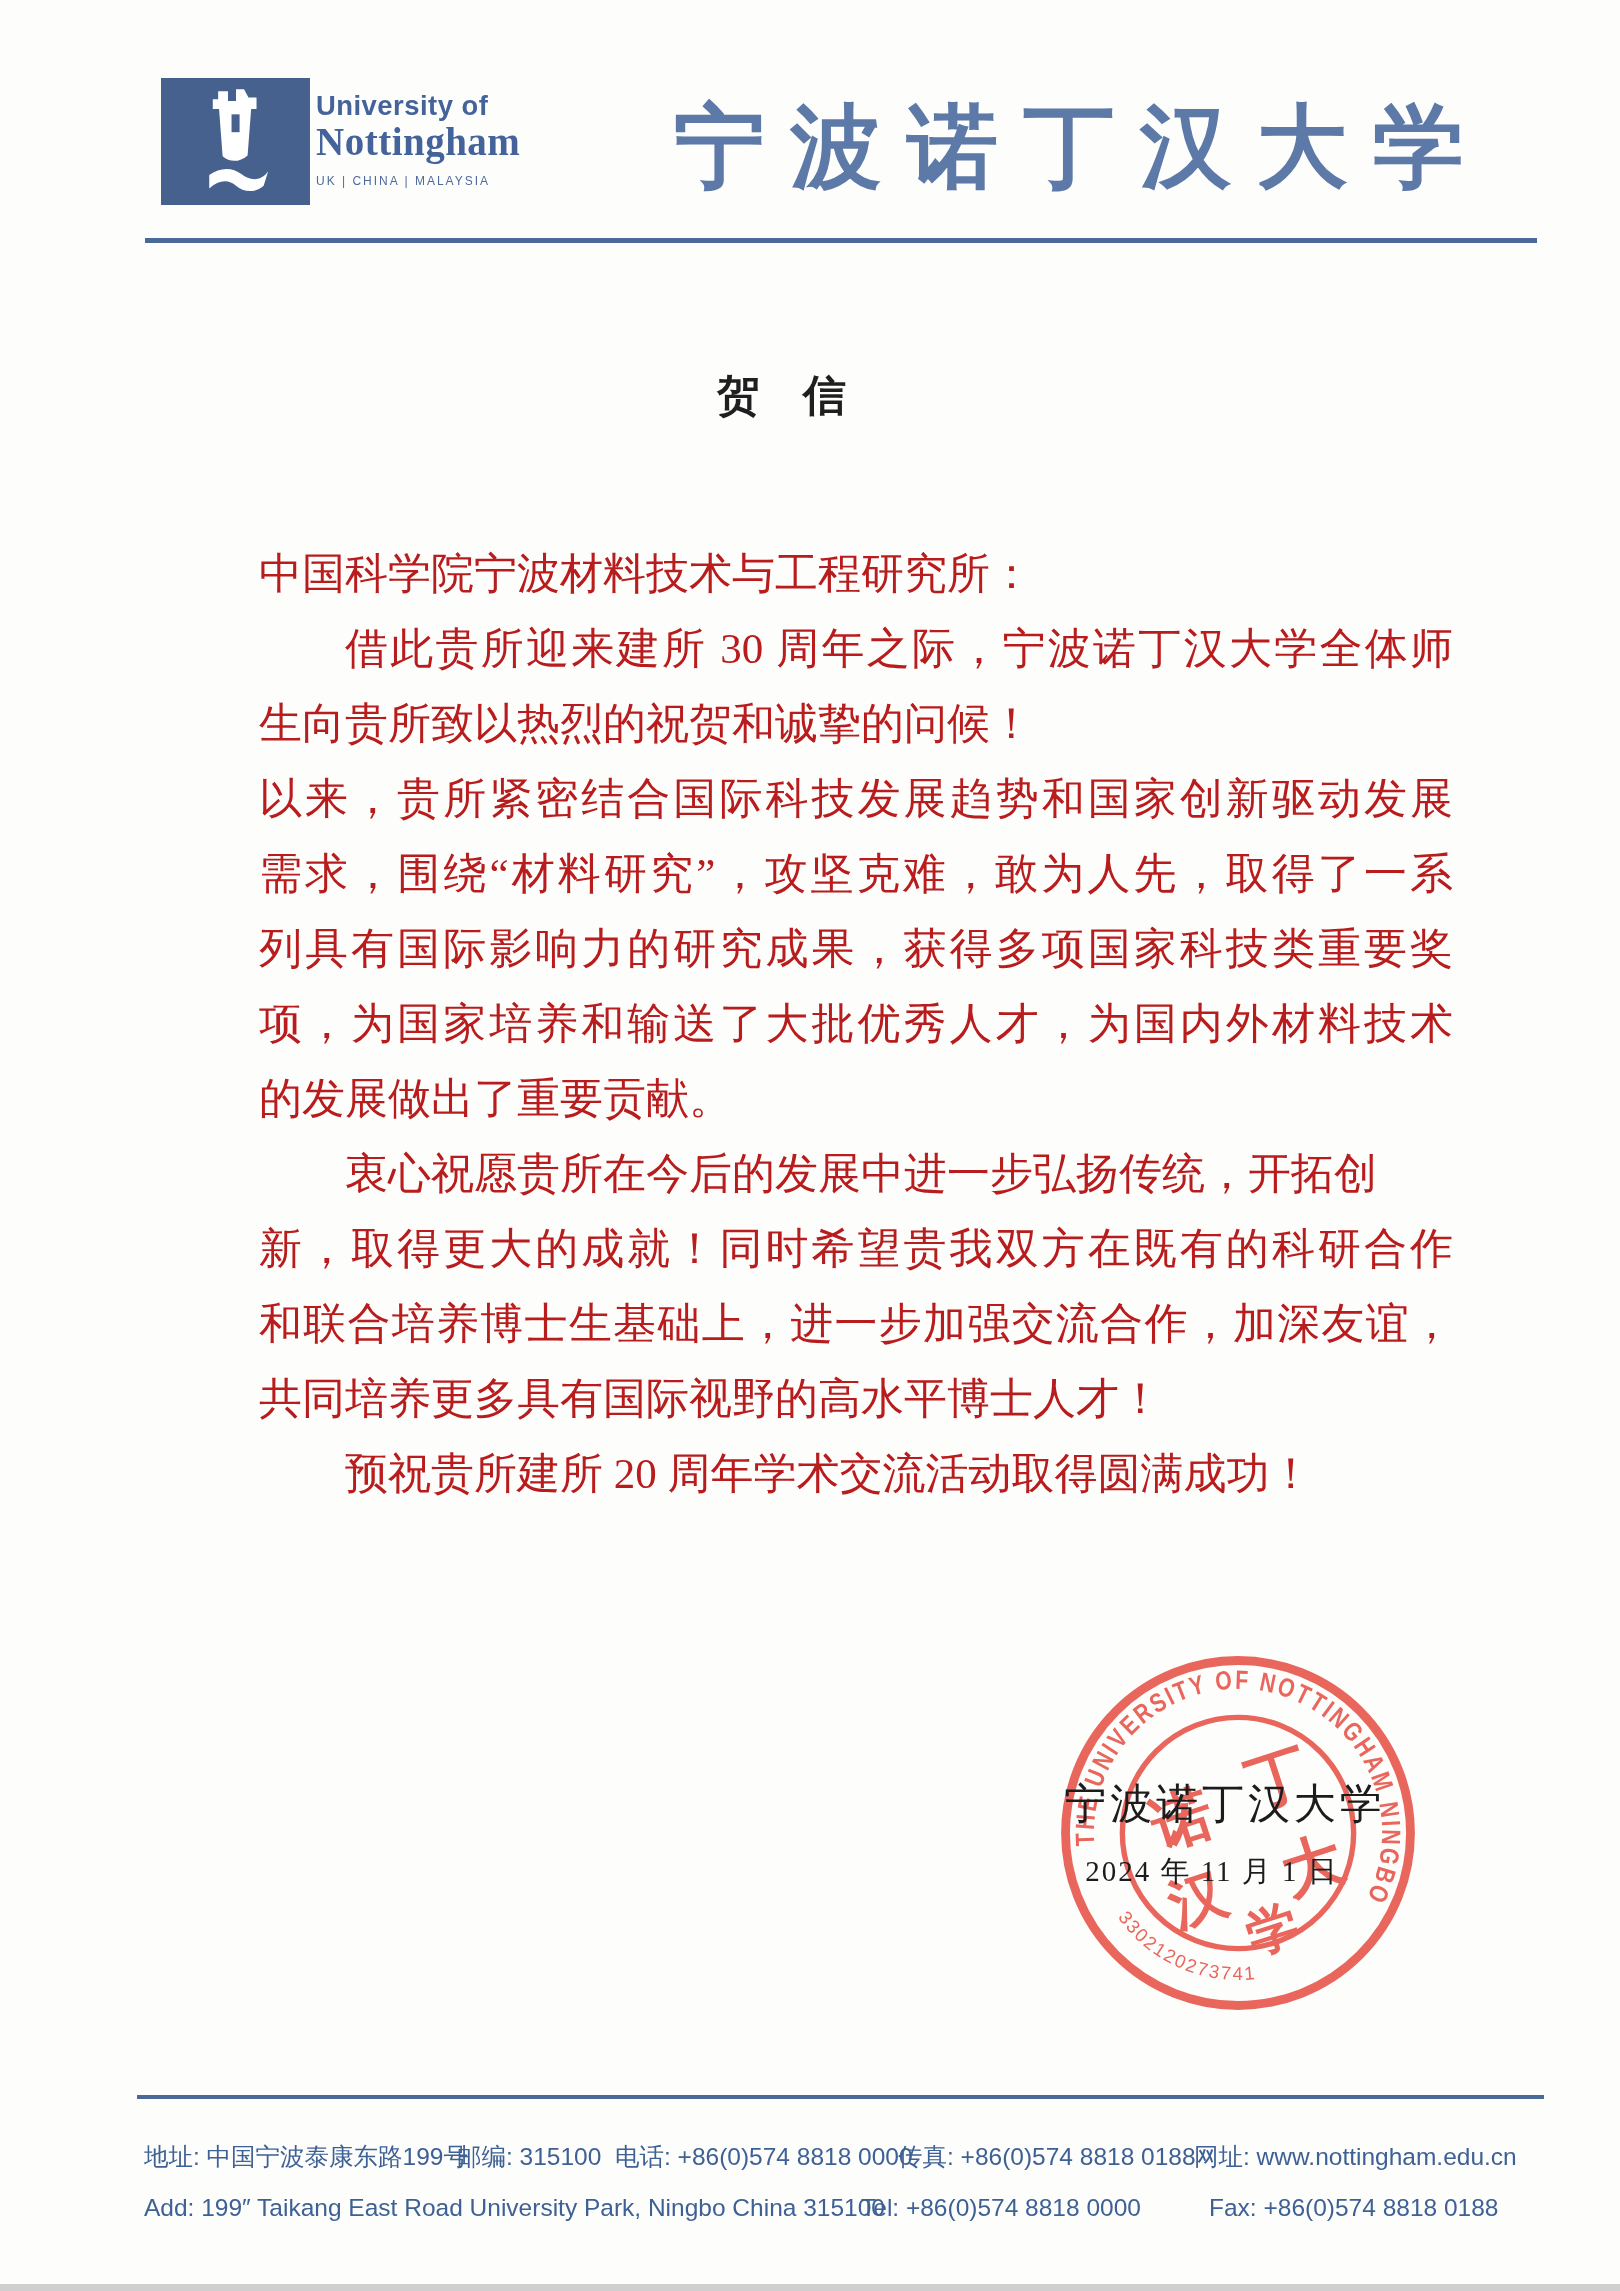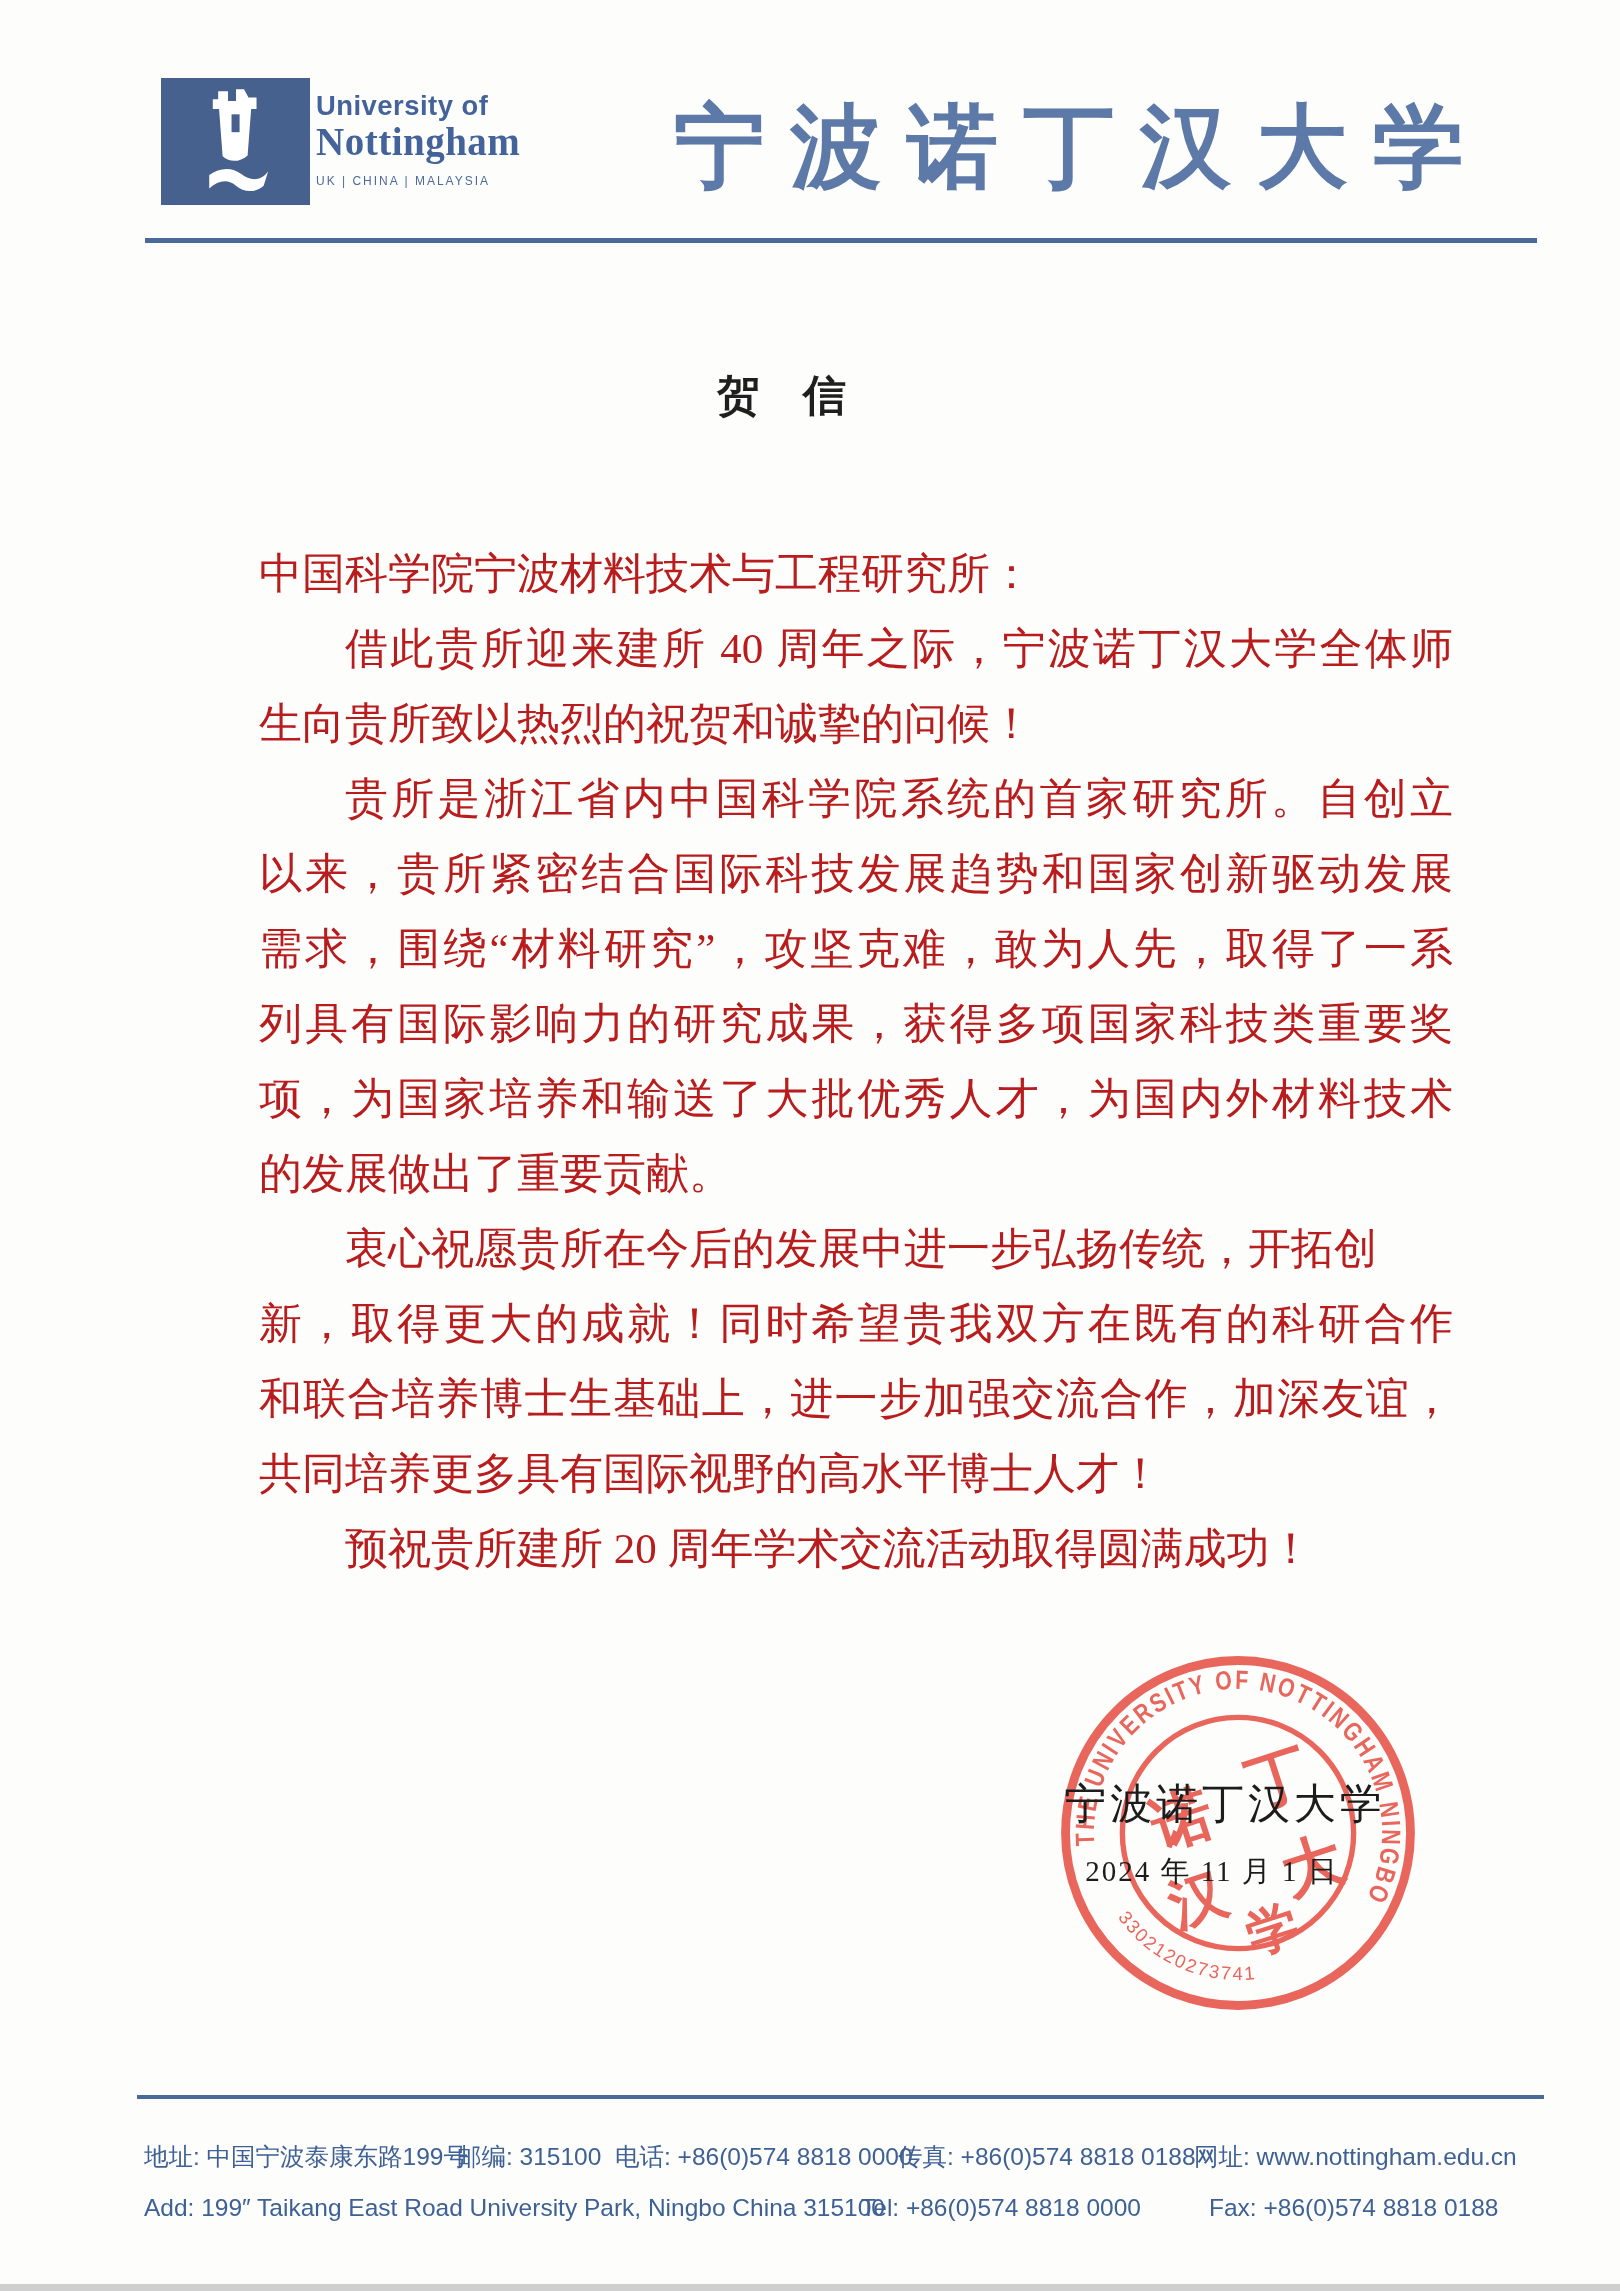--- a/index.html
+++ b/index.html
@@ -91,23 +91,22 @@
     <div class="uon-l2">Nottingham</div>
     <div class="uon-l3">UK | CHINA | MALAYSIA</div>
   </div>
   <div class="cn-title">宁波诺丁汉大学</div>
   <div class="head-rule"></div>
 
   <div class="letter-title">贺　信</div>
 
   <div class="body-block">
     <div class="line">中国科学院宁波材料技术与工程研究所：</div>
-    <div class="line indent j">借此贵所迎来建所 40 周年之际，宁波诺丁汉大学全体师</div>
+    <div class="line indent j">借此贵所迎来建所 30 周年之际，宁波诺丁汉大学全体师</div>
     <div class="line">生向贵所致以热烈的祝贺和诚挚的问候！</div>
-    <div class="line indent j">贵所是浙江省内中国科学院系统的首家研究所。自创立</div>
     <div class="line j">以来，贵所紧密结合国际科技发展趋势和国家创新驱动发展</div>
     <div class="line j">需求，围绕“材料研究”，攻坚克难，敢为人先，取得了一系</div>
     <div class="line j">列具有国际影响力的研究成果，获得多项国家科技类重要奖</div>
     <div class="line j">项，为国家培养和输送了大批优秀人才，为国内外材料技术</div>
     <div class="line">的发展做出了重要贡献。</div>
     <div class="line indent">衷心祝愿贵所在今后的发展中进一步弘扬传统，开拓创</div>
     <div class="line j">新，取得更大的成就！同时希望贵我双方在既有的科研合作</div>
     <div class="line j">和联合培养博士生基础上，进一步加强交流合作，加深友谊，</div>
     <div class="line">共同培养更多具有国际视野的高水平博士人才！</div>
     <div class="line indent">预祝贵所建所 20 周年学术交流活动取得圆满成功！</div>

